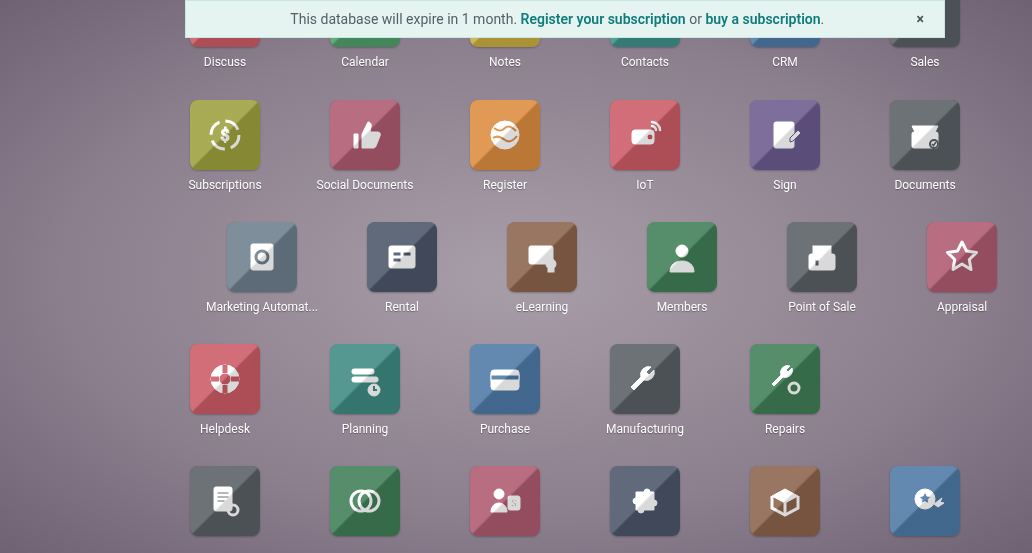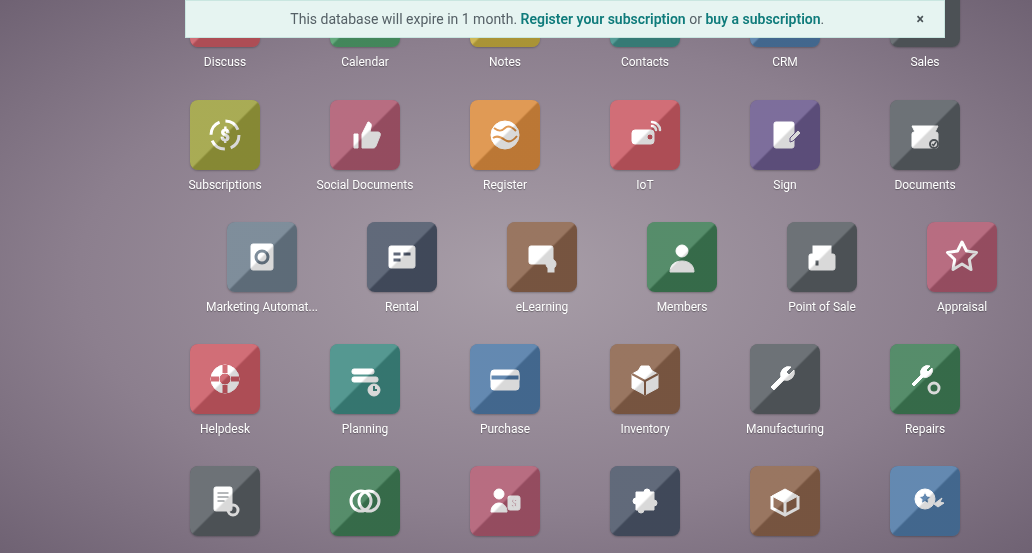--- a/index.html
+++ b/index.html
@@ -298,28 +298,20 @@
       </div>
       <div class="app">
         <div class="tile c-blue">
           <svg width="38" height="38" viewBox="0 0 38 38">
             <use href="#i-card"></use>
           </svg>
         </div>
         <div class="label">Purchase</div>
       </div>
       <div class="app">
-        <div class="tile c-brown">
-          <svg width="38" height="38" viewBox="0 0 38 38">
-            <use href="#i-box"></use>
-          </svg>
-        </div>
-        <div class="label">Inventory</div>
-      </div>
-      <div class="app">
         <div class="tile c-gray">
           <svg width="38" height="38" viewBox="0 0 38 38">
             <use href="#i-wrench"></use>
           </svg>
         </div>
         <div class="label">Manufacturing</div>
       </div>
       <div class="app">
         <div class="tile c-dgreen">
           <svg width="38" height="38" viewBox="0 0 38 38">

